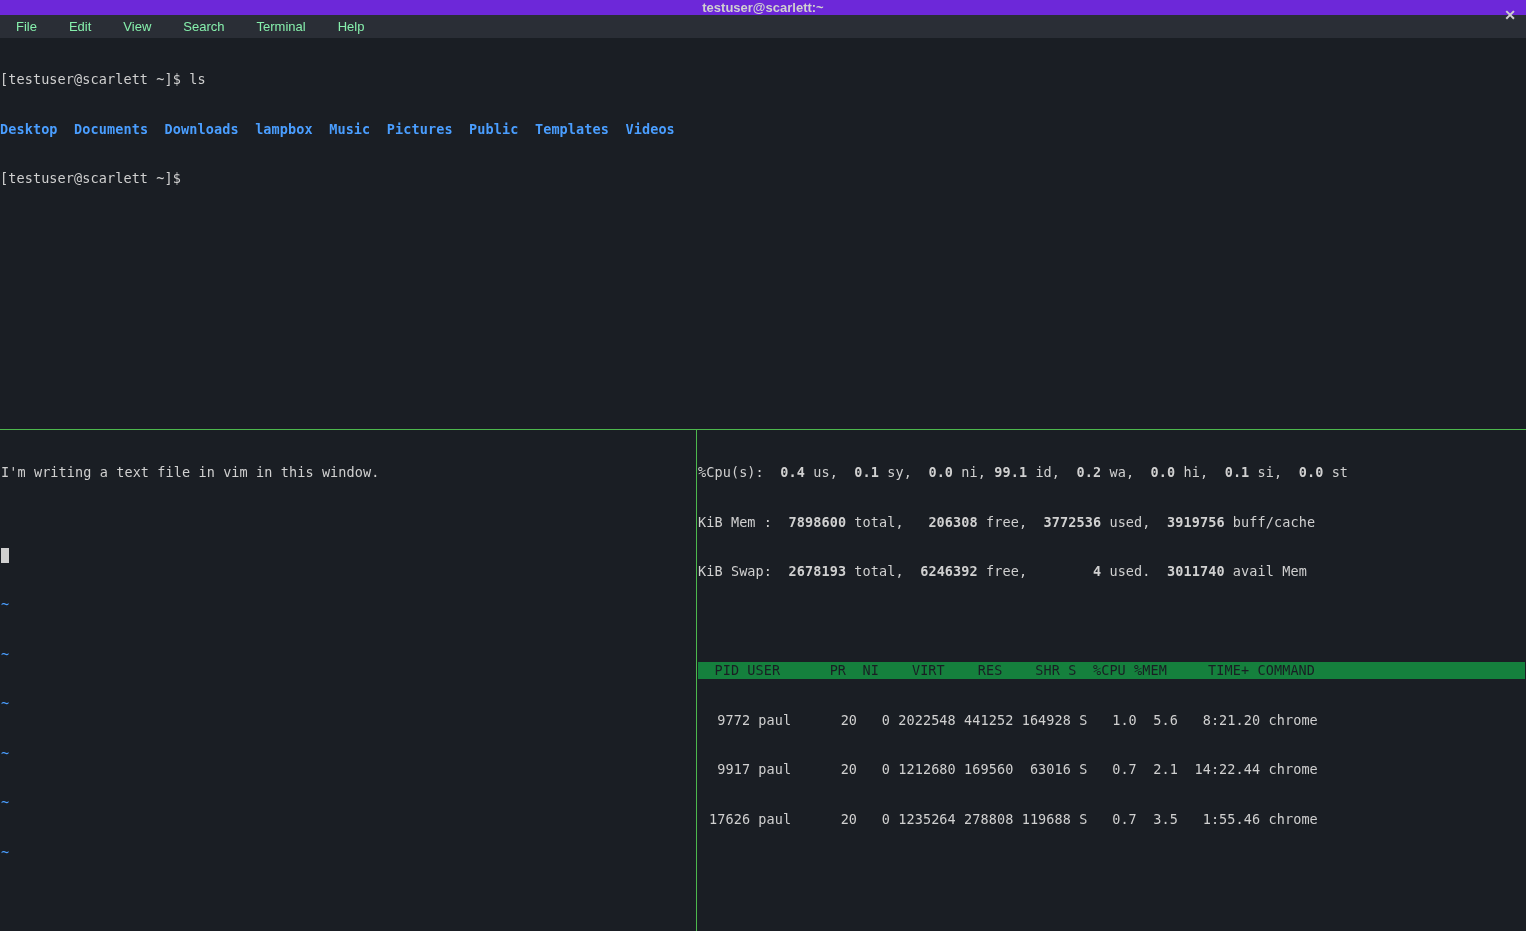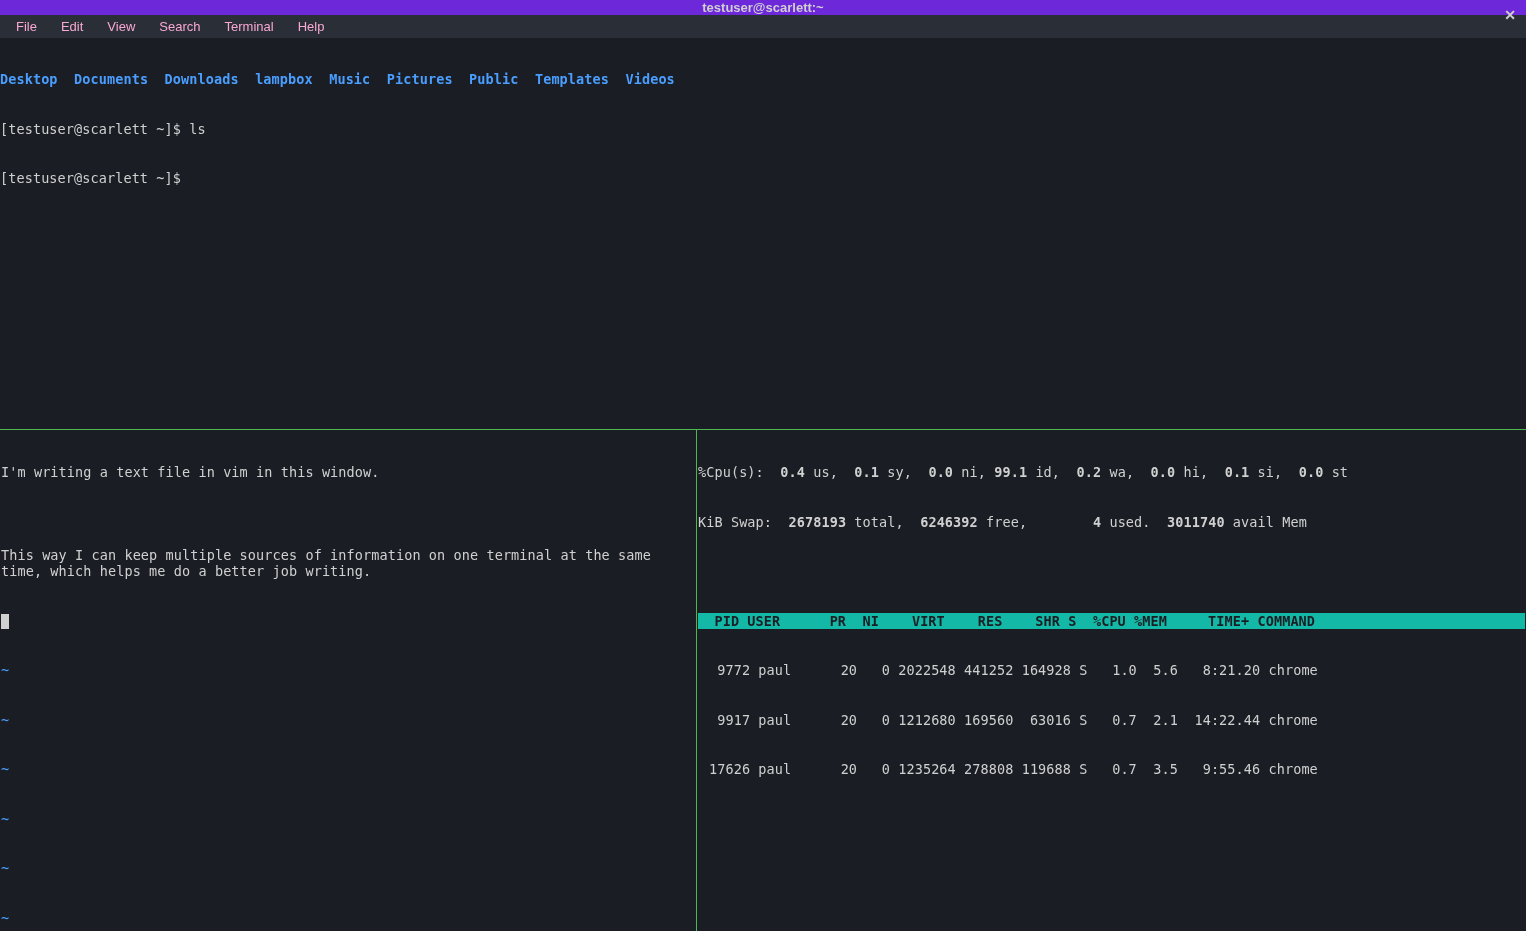--- a/index.html
+++ b/index.html
@@ -42,22 +42,22 @@
       height: 1px;
       background: #000;
       opacity: 0.3;
     }
     .menubar {
       background: #2a2e36;
       height: 27px;
       display: flex;
       align-items: center;
       padding: 0 6px;
-      gap: 4px;
-      color: #f9a8d4;
+      gap: 12px;
+      color: #86efac;
       font-family: sans-serif;
       font-size: 13px;
     }
     .menubar span {
       padding: 4px 10px;
       cursor: pointer;
     }
     .term {
       flex: 1;
       display: flex;
@@ -83,23 +83,23 @@
     }
     .right-pane {
       flex: 1;
       padding: 1px 1px;
     }
     .prompt { color: #d0d0d0; }
     .dir { color: #4a9eff; font-weight: bold; }
     .tilde { color: #4a9eff; }
     .bold { font-weight: bold; }
     .top-header-row {
-      background: #14b8a6;
+      background: #15803d;
       color: #1a1e24;
-      font-weight: bold;
+      font-weight: normal;
     }
     .cursor-block {
       background: #d0d0d0;
       display: inline-block;
       width: 8px;
       height: 15px;
       vertical-align: text-bottom;
     }
     .vim-text {
       white-space: pre-wrap;
@@ -124,33 +124,32 @@
   <span>View</span>
   <span>Search</span>
   <span>Terminal</span>
   <span>Help</span>
 </div>
 
 <div class="term">
 
   
   <div class="upper-area">
+    <div><span class="prompt">[testuser@scarlett ~]$ </span><span>ls</span></div>
     <div><span class="dir">Desktop</span>  <span class="dir">Documents</span>  <span class="dir">Downloads</span>  <span class="dir">lampbox</span>  <span class="dir">Music</span>  <span class="dir">Pictures</span>  <span class="dir">Public</span>  <span class="dir">Templates</span>  <span class="dir">Videos</span></div>
-    <div><span class="prompt">[testuser@scarlett ~]$ </span><span>ls</span></div>
     <div><span class="prompt">[testuser@scarlett ~]$ </span></div>
   </div>
 
   
   <div class="lower-panes">
 
     
     <div class="left-pane">
       <div class="vim-text">I'm writing a text file in vim in this window.</div>
       <div class="vim-text"></div>
-      <div class="vim-text">This way I can keep multiple sources of information on one terminal at the same time, which helps me do a better job writing.</div>
       <div><span class="cursor-block"></span></div>
       <div class="tilde">~</div>
       <div class="tilde">~</div>
       <div class="tilde">~</div>
       <div class="tilde">~</div>
       <div class="tilde">~</div>
       <div class="tilde">~</div>
       
       
       
@@ -161,26 +160,27 @@
       
       
       
       
       
     </div>
 
     
     <div class="right-pane">
       <div><span>%Cpu(s):  </span><span class="bold">0.4</span><span> us,  </span><span class="bold">0.1</span><span> sy,  </span><span class="bold">0.0</span><span> ni, </span><span class="bold">99.1</span><span> id,  </span><span class="bold">0.2</span><span> wa,  </span><span class="bold">0.0</span><span> hi,  </span><span class="bold">0.1</span><span> si,  </span><span class="bold">0.0</span><span> st</span></div>
+      <div><span>KiB Mem :  </span><span class="bold">7898600</span><span> total,   </span><span class="bold">206308</span><span> free,  </span><span class="bold">3772536</span><span> used,  </span><span class="bold">3919756</span><span> buff/cache</span></div>
       <div><span>KiB Swap:  </span><span class="bold">2678193</span><span> total,  </span><span class="bold">6246392</span><span> free,        </span><span class="bold">4</span><span> used.  </span><span class="bold">3011740</span><span> avail Mem</span></div>
       <div>&nbsp;</div>
       <div class="top-header-row">  PID USER      PR  NI    VIRT    RES    SHR S  %CPU %MEM     TIME+ COMMAND    </div>
       <div class="proc-row"> 9772 paul      20   0 2022548 441252 164928 S   1.0  5.6   8:21.20 chrome</div>
       <div class="proc-row"> 9917 paul      20   0 1212680 169560  63016 S   0.7  2.1  14:22.44 chrome</div>
-      <div class="proc-row">17626 paul      20   0 1235264 278808 119688 S   0.7  3.5   9:55.46 chrome</div>
+      <div class="proc-row">17626 paul      20   0 1235264 278808 119688 S   0.7  3.5   1:55.46 chrome</div>
       
       
       
       
       
       
       
       
       
       

